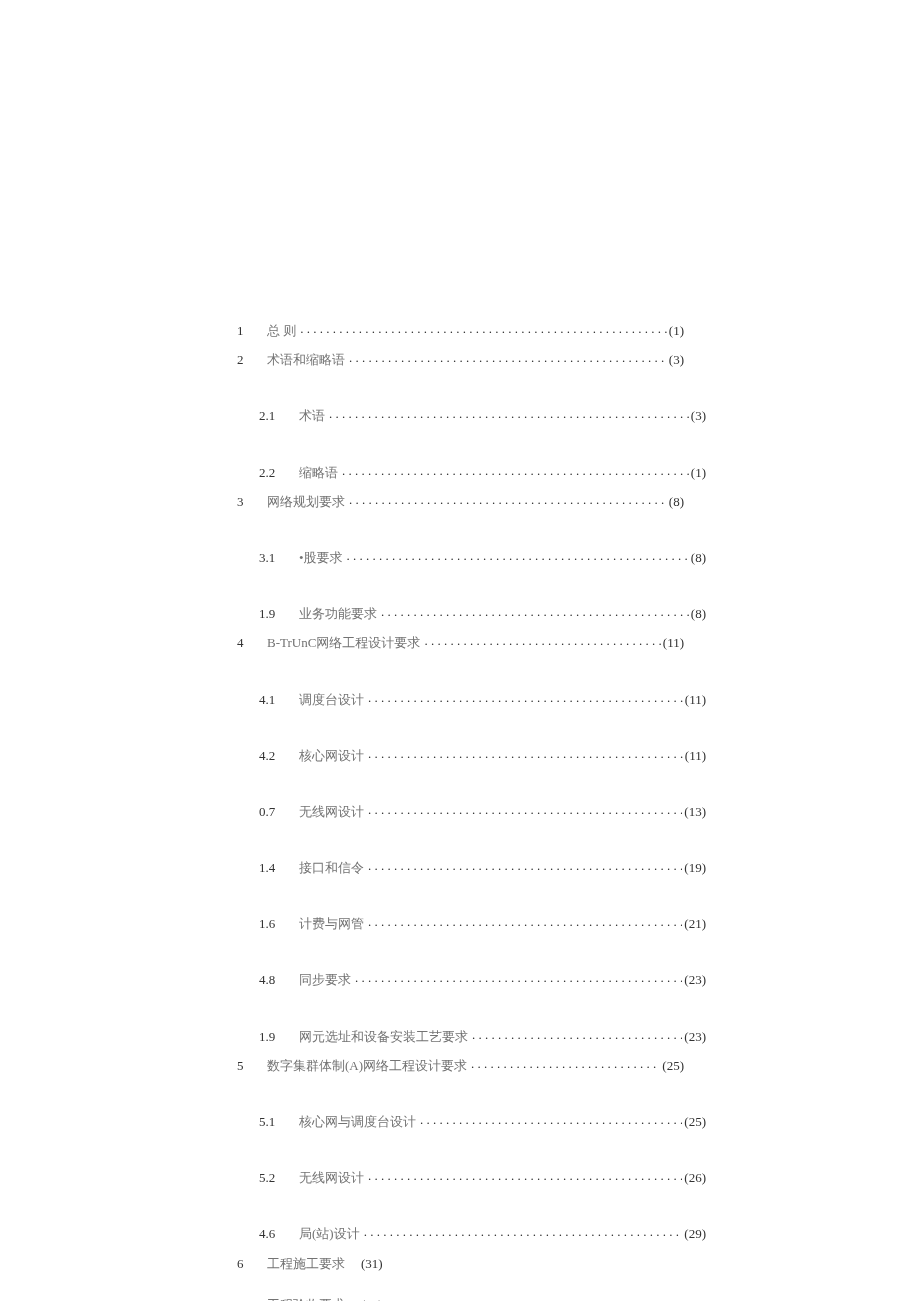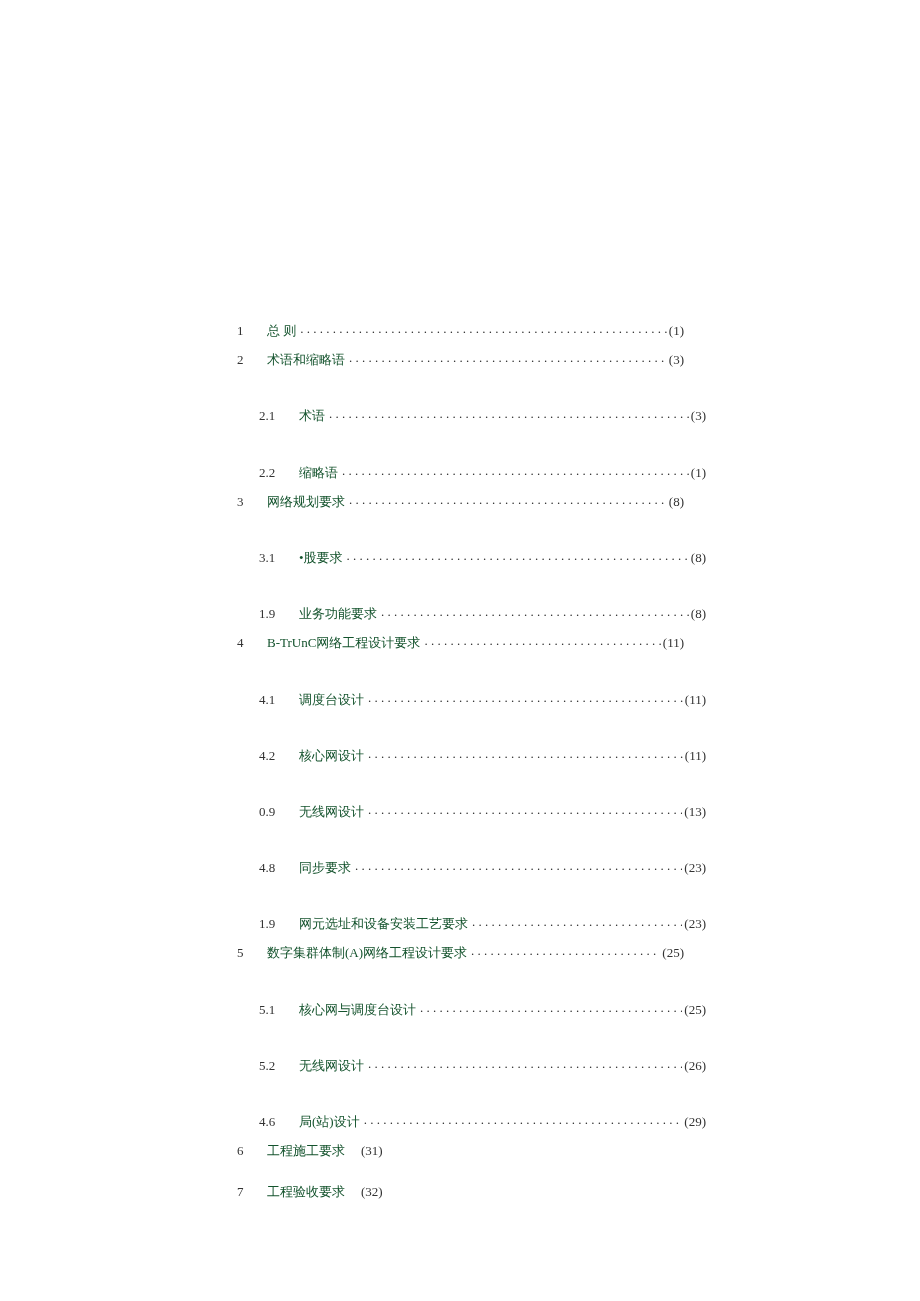--- a/index.html
+++ b/index.html
@@ -36,21 +36,21 @@
     padding-right: 14px;
     color: #333;
   }
   .sub {
     flex: 0 0 auto;
     padding-right: 14px;
     color: #333;
   }
   .title {
     flex: 0 0 auto;
-    color: #14532d;
+    color: #737373;
     padding-right: 4px;
   }
   .leader {
     flex: 1 1 auto;
     overflow: hidden;
     position: relative;
     height: 1em;
   }
   .leader::after {
     content: ". . . . . . . . . . . . . . . . . . . . . . . . . . . . . . . . . . . . . . . . . . . . . . . . . . . . . . . . . . . . . . . . . . . . . . . . . . . . . . . . . . . . . . . . . . . . . . . . . . . . . . . . . . . . . . . . . . . . . . . .";
@@ -143,24 +143,36 @@
         <span class="leader"></span>
         <span class="pg">(11)</span>
       </div>
       <div class="entry indent-sub">
         <span class="sub">4.2</span>
         <span class="title">核心网设计</span>
         <span class="leader"></span>
         <span class="pg">(11)</span>
       </div>
       <div class="entry indent-sub">
-        <span class="sub">0.9</span>
+        <span class="sub">0.7</span>
         <span class="title">无线网设计</span>
         <span class="leader"></span>
         <span class="pg">(13)</span>
+      </div>
+      <div class="entry indent-sub">
+        <span class="sub">1.4</span>
+        <span class="title">接口和信令</span>
+        <span class="leader"></span>
+        <span class="pg">(19)</span>
+      </div>
+      <div class="entry indent-sub">
+        <span class="sub">1.6</span>
+        <span class="title">计费与网管</span>
+        <span class="leader"></span>
+        <span class="pg">(21)</span>
       </div>
       <div class="entry indent-sub">
         <span class="sub">4.8</span>
         <span class="title">同步要求</span>
         <span class="leader"></span>
         <span class="pg">(23)</span>
       </div>
       <div class="entry indent-sub">
         <span class="sub">1.9</span>
         <span class="title">网元选址和设备安装工艺要求</span>

